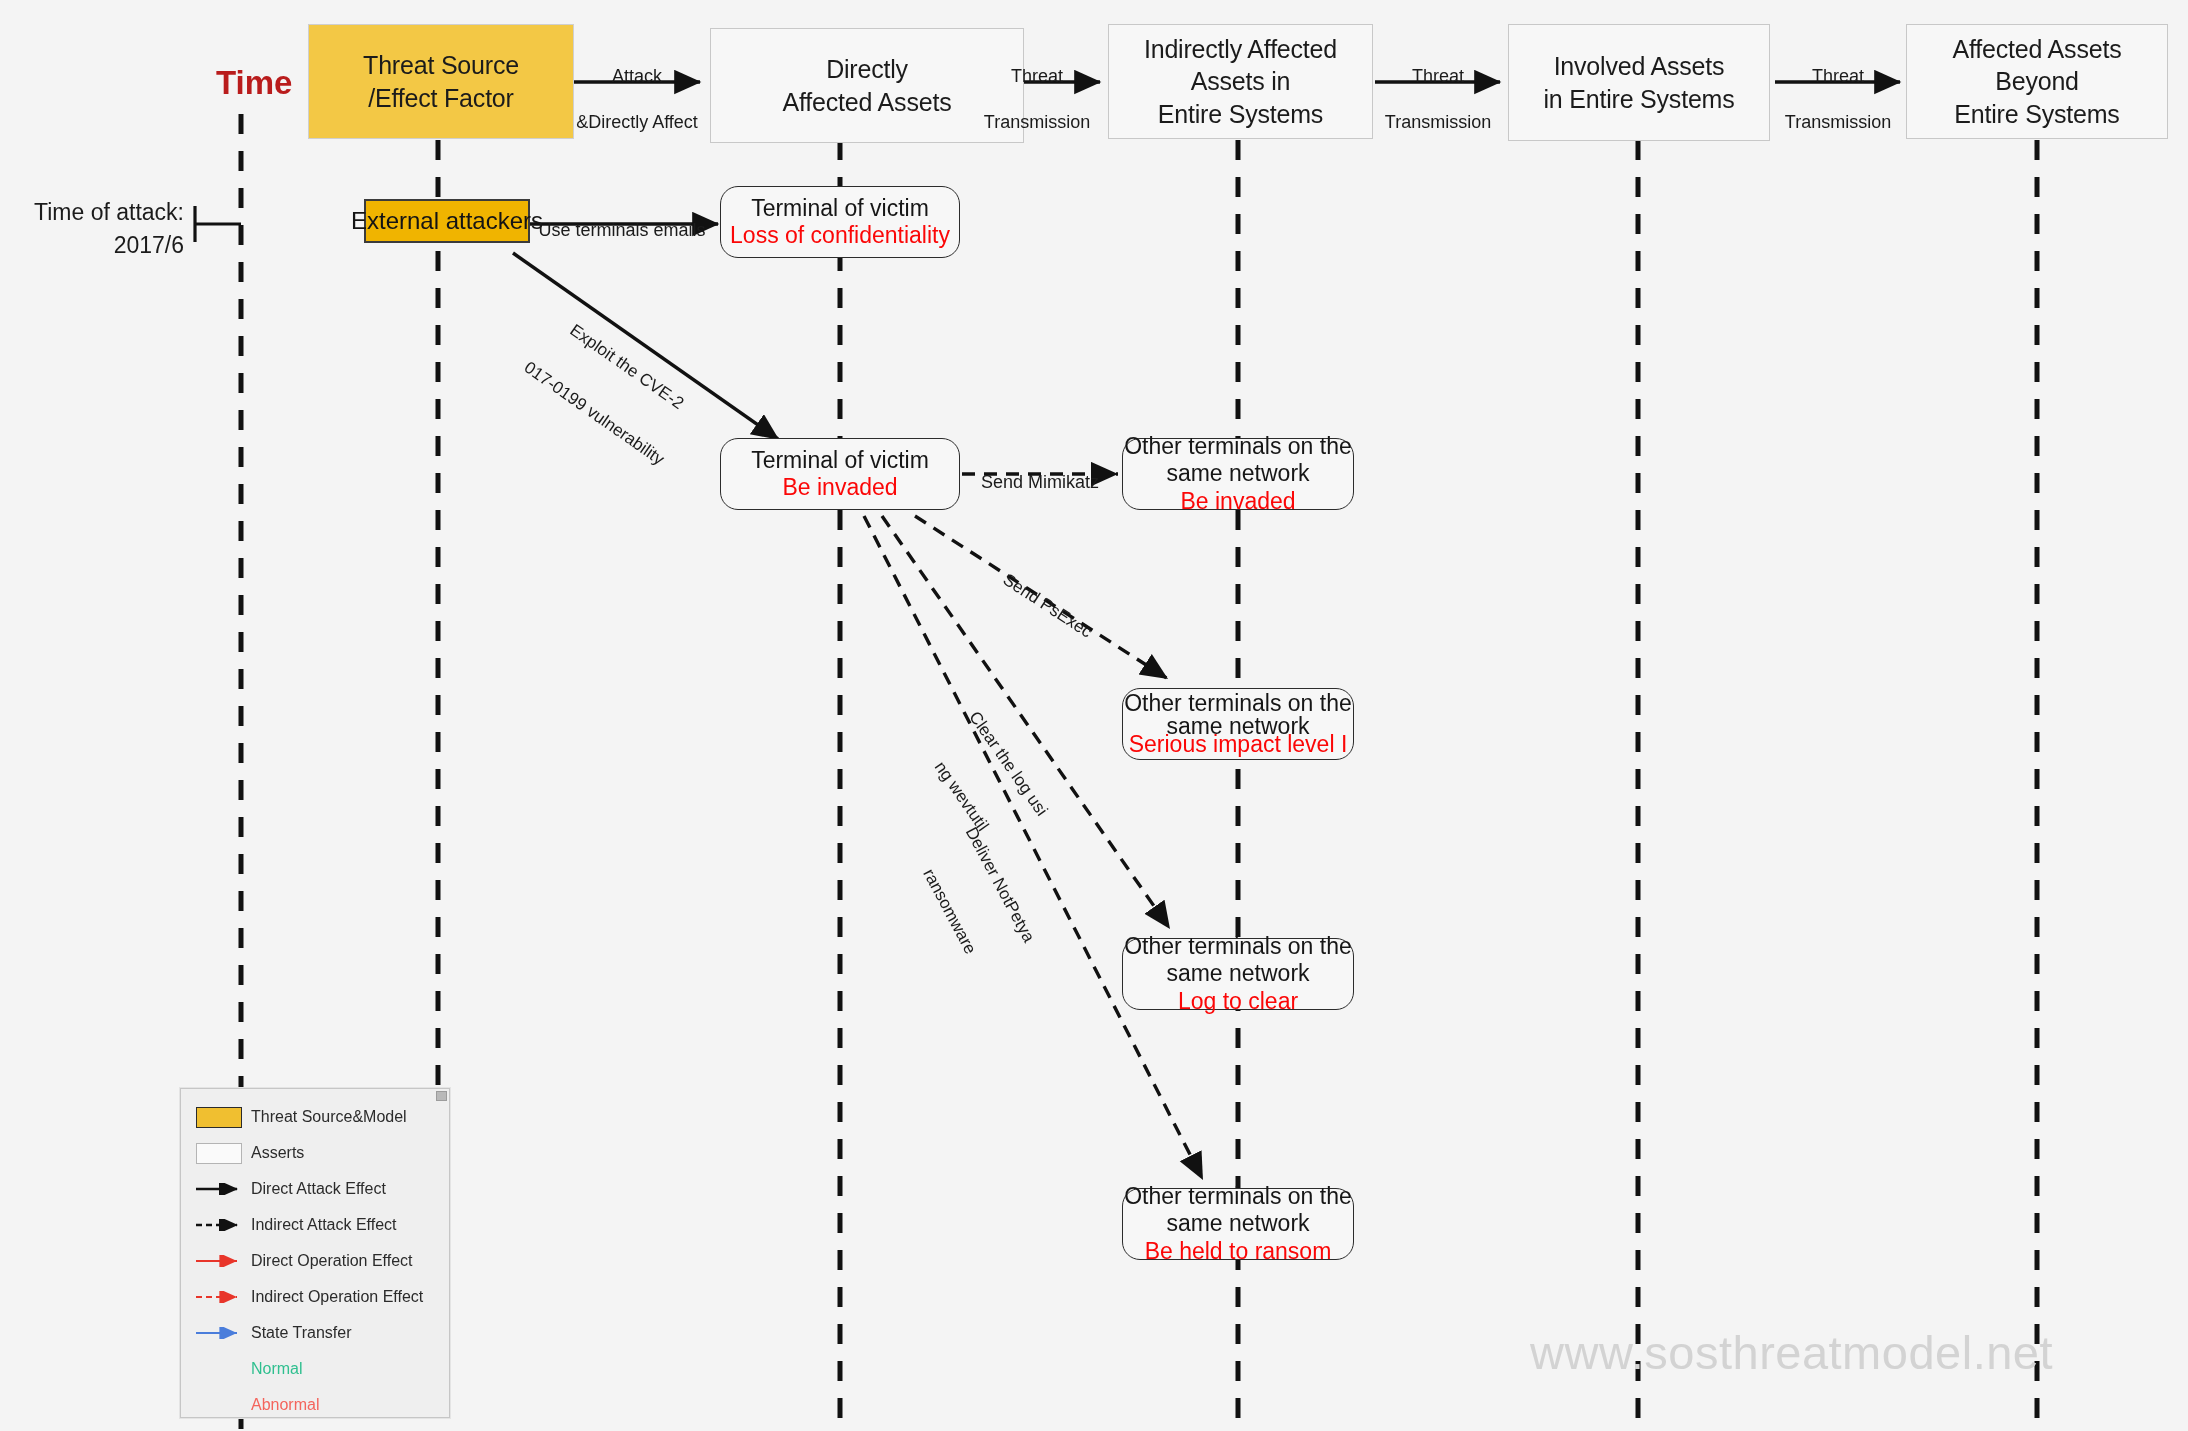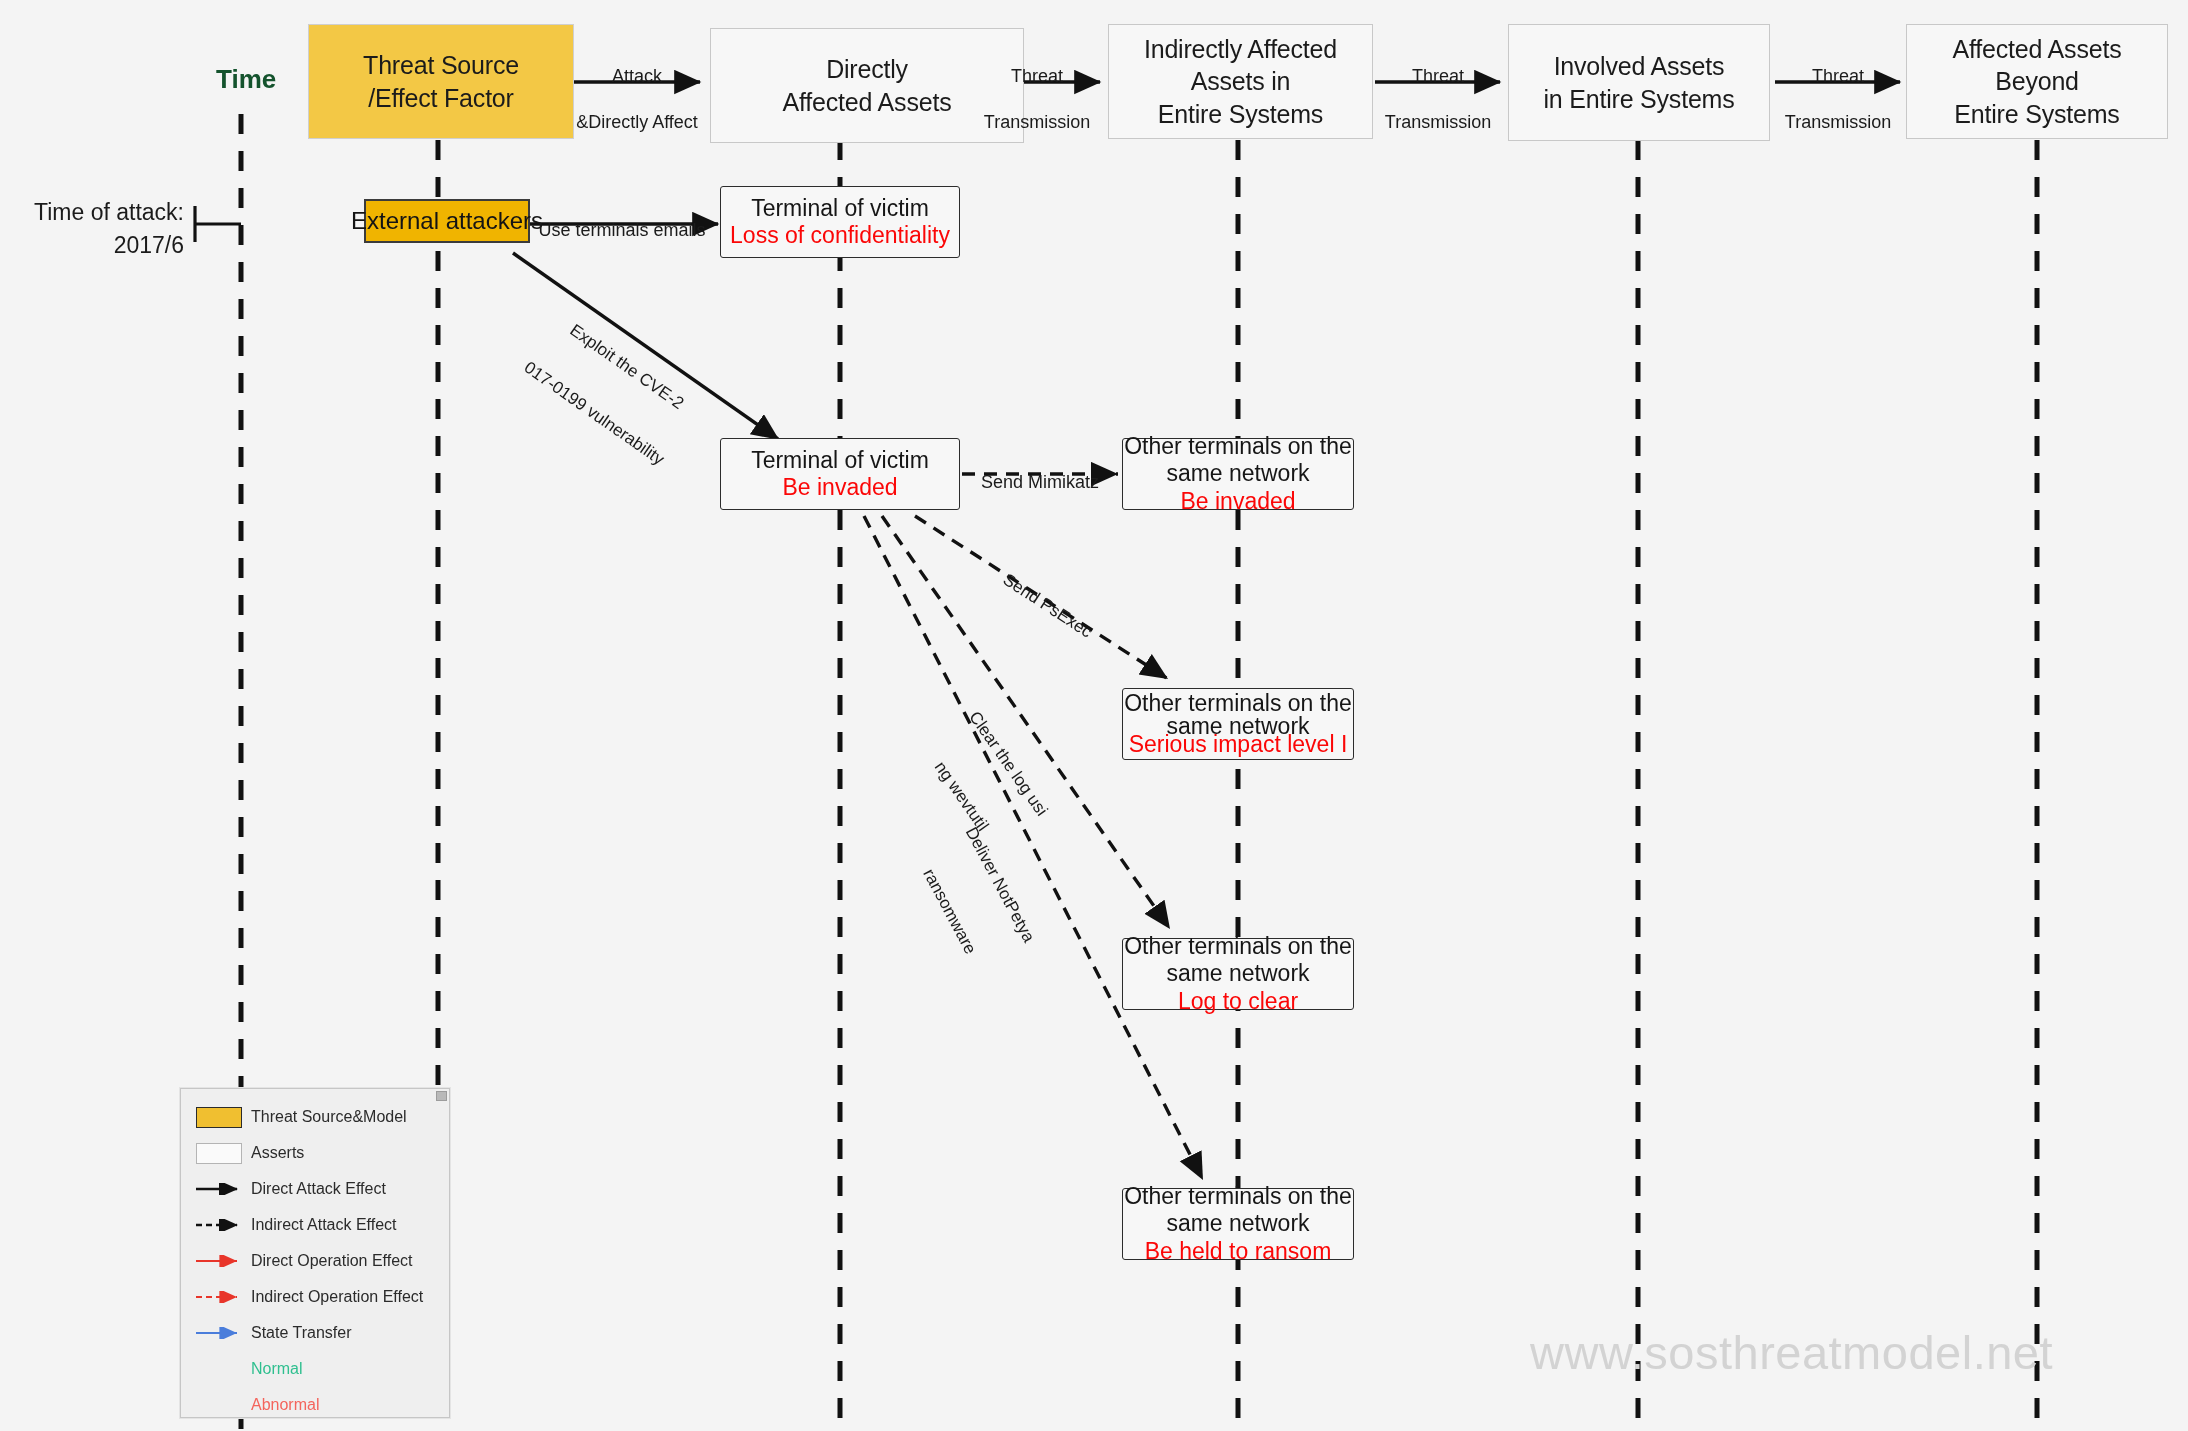--- a/index.html
+++ b/index.html
@@ -23,42 +23,42 @@
     line-height:1.3;
     letter-spacing:-0.2px;
   }
   .hdr-box.threat{
     background:#f3c845;
     border:1px solid #cfcfcf;
   }
 
   .time-label{
     position:absolute;
-    font-size:26px;font-weight:bold;color:#14532d;
+    font-size:33px;font-weight:bold;color:#b91c1c;
   }
   .attack-time{
     position:absolute;
     font-size:23px;color:#1b1b1b;
     text-align:right;line-height:1.45;
   }
 
   .actor-box{
     position:absolute;box-sizing:border-box;
     background:#f0b400;border:2px solid #3b3b3b;
     display:flex;align-items:center;justify-content:center;
     font-size:24px;color:#141414;
     white-space:nowrap;
     padding:0 6px;
   }
 
   .node-box{
     position:absolute;box-sizing:border-box;
     background:#f7f7f7;
     border:1.6px solid #2c2c2c;
-    border-radius:3px;
+    border-radius:18px;
     display:flex;flex-direction:column;
     align-items:center;justify-content:center;
     font-size:23px;color:#161616;
     line-height:1.18;
     text-align:center;
   }
   .node-box .abn{color:#fb0707;}
   .node-box.tight{line-height:1.02;}
 
   .edge-label{

